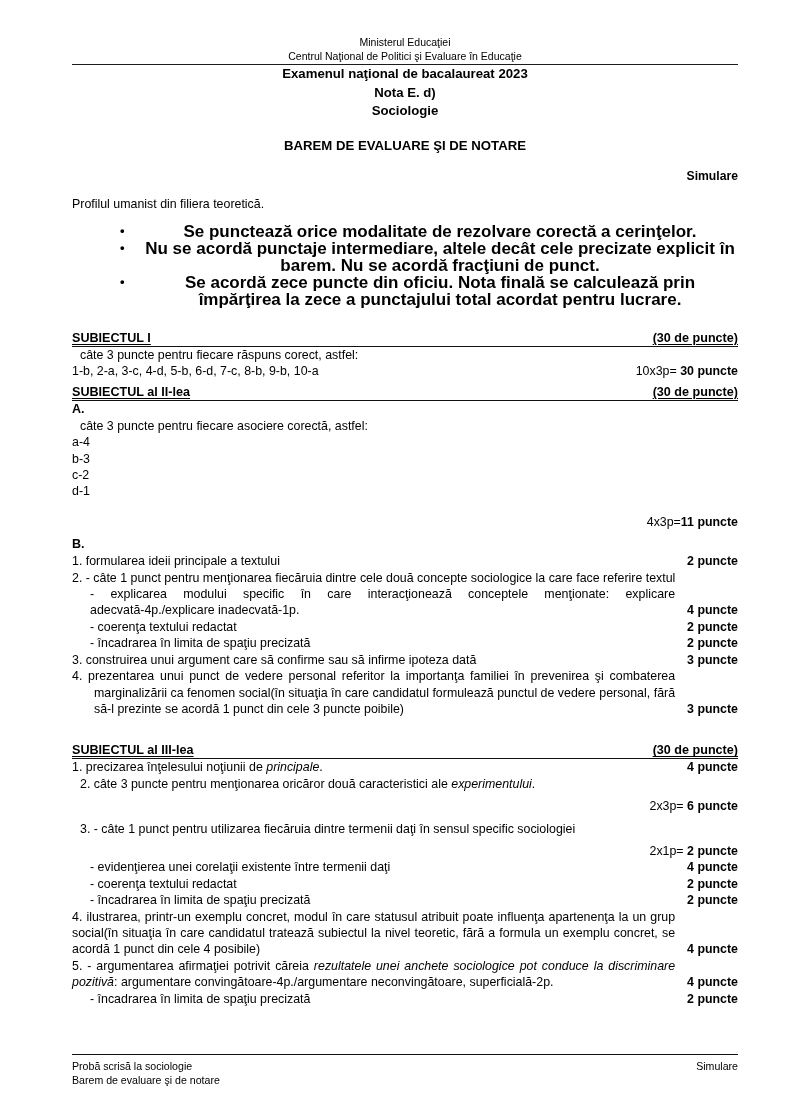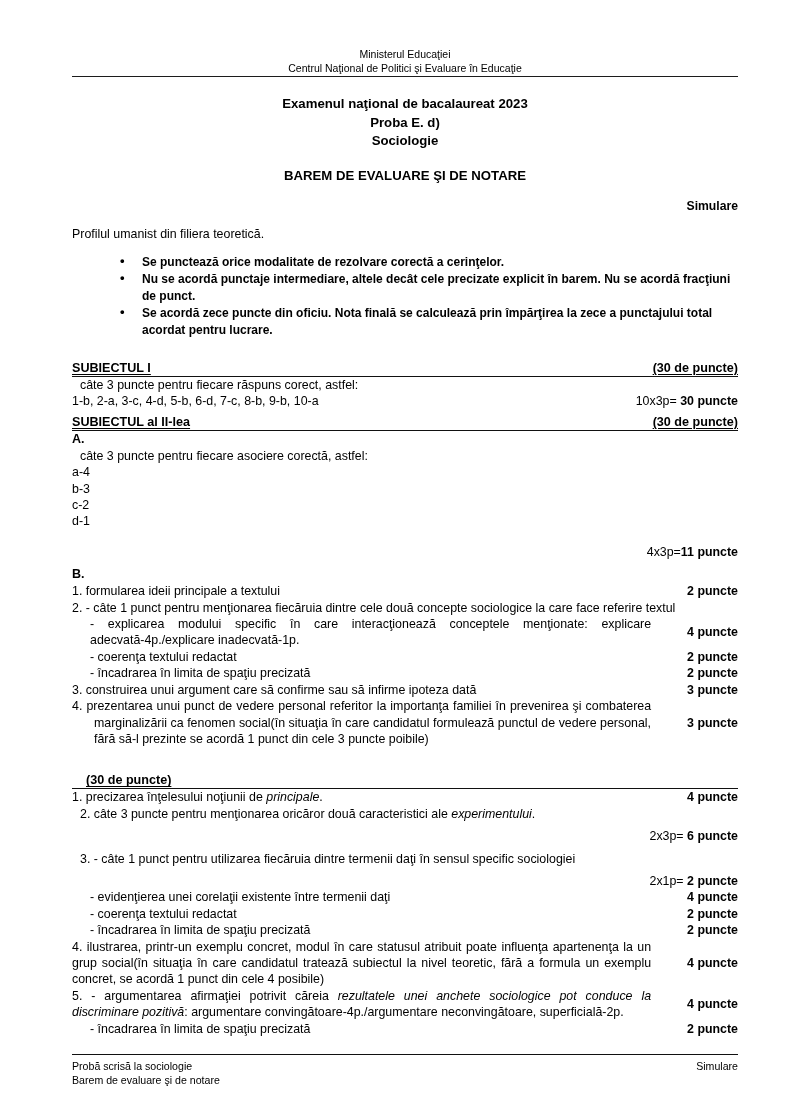--- a/index.html
+++ b/index.html
@@ -27,33 +27,32 @@
     left: 72px;
     top: 0;
     width: 666px;
   }
 
   
   .doc-header {
     text-align: center;
     font-size: 10.5px;
     line-height: 13.5px;
-    padding-top: 48px;
+    padding-top: 36px;
   }
   .header-rule {
     border-bottom: 1.6px solid #1c1c1c;
     margin-top: 1px;
   }
 
   .title-block {
     text-align: center;
     font-weight: bold;
     font-size: 13.2px;
     line-height: 18.5px;
-    margin-top: 18px;
   }
   .barem-title {
     text-align: center;
     font-weight: bold;
     font-size: 13.2px;
     margin-top: 17px;
   }
   .simulare-right {
     text-align: right;
     font-weight: bold;
@@ -66,25 +65,26 @@
   }
 
   
   ul.notes {
     margin: 13px 0 0 0;
     padding: 0 0 0 48px;
     list-style: none;
   }
   ul.notes li {
     position: relative;
-    font-size: 12px;
+    font-size: 17px;
     font-weight: bold;
     line-height: 16.5px;
     margin-bottom: 1px;
     padding-left: 22px;
+    text-align: center;
   }
   ul.notes li::before {
     content: "\2022";
     position: absolute;
     left: 0;
     top: -1px;
     font-size: 13px;
   }
 
   
@@ -119,24 +119,23 @@
 
   .right-only {
     text-align: right;
     font-size: 12.4px;
     line-height: 16.4px;
   }
 
   .item {
     display: flex;
     justify-content: space-between;
-    align-items: center;
+    align-items: flex-end;
     font-size: 12.4px;
     line-height: 16.4px;
-    gap: 24px;
   }
   .item .txt { flex: 1 1 auto; text-align: justify; }
   .item .pts { flex: 0 0 auto; padding-left: 12px; font-weight: bold; white-space: nowrap; }
 
   .ind1 { padding-left: 18px; }
   .hang { padding-left: 18px; text-indent: -18px; }
   .hang2 { padding-left: 22px; text-indent: -22px; }
 
   .just { text-align: justify; }
 
@@ -168,21 +167,21 @@
   <div class="content">
 
     <div class="doc-header">
       <div>Ministerul Educaţiei</div>
       <div>Centrul Naţional de Politici şi Evaluare în Educaţie</div>
     </div>
     <div class="header-rule"></div>
 
     <div class="title-block">
       <div>Examenul naţional de bacalaureat 2023</div>
-      <div>Proba E. d)</div>
+      <div>Nota E. d)</div>
       <div>Sociologie</div>
     </div>
     <div class="barem-title">BAREM DE EVALUARE ŞI DE NOTARE</div>
     <div class="simulare-right">Simulare</div>
 
     <div class="profil-line">Profilul umanist din filiera teoretică.</div>
 
     <ul class="notes">
       <li>Se punctează orice modalitate de rezolvare corectă a cerinţelor.</li>
       <li>Nu se acordă punctaje intermediare, altele decât cele precizate explicit în barem. Nu se acordă fracţiuni de punct.</li>
@@ -244,20 +243,21 @@
       <span class="pts">3 puncte</span>
     </div>
     <div class="item">
       <span class="txt hang2 just">4. prezentarea unui punct de vedere personal referitor la importanţa familiei în prevenirea şi combaterea marginalizării ca fenomen social(în situaţia în care candidatul formulează punctul de vedere personal, fără să-l prezinte se acordă 1 punct din cele 3 puncte poibile)</span>
       <span class="pts">3 puncte</span>
     </div>
 
     <div class="spacer14"></div>
 
     <div class="row section-head">
+      <span class="left">SUBIECTUL al III-lea</span>
       <span class="right">(30 de puncte)</span>
     </div>
 
     <div class="item">
       <span class="txt"><span>1. precizarea înţelesului noţiunii de </span><span class="i">principale</span><span>.</span></span>
       <span class="pts">4 puncte</span>
     </div>
 
     <div class="line"><span>2. câte 3 puncte pentru menţionarea oricăror două caracteristici ale </span><span class="i">experimentului</span><span>.</span></div>
     <div class="spacer6"></div>

